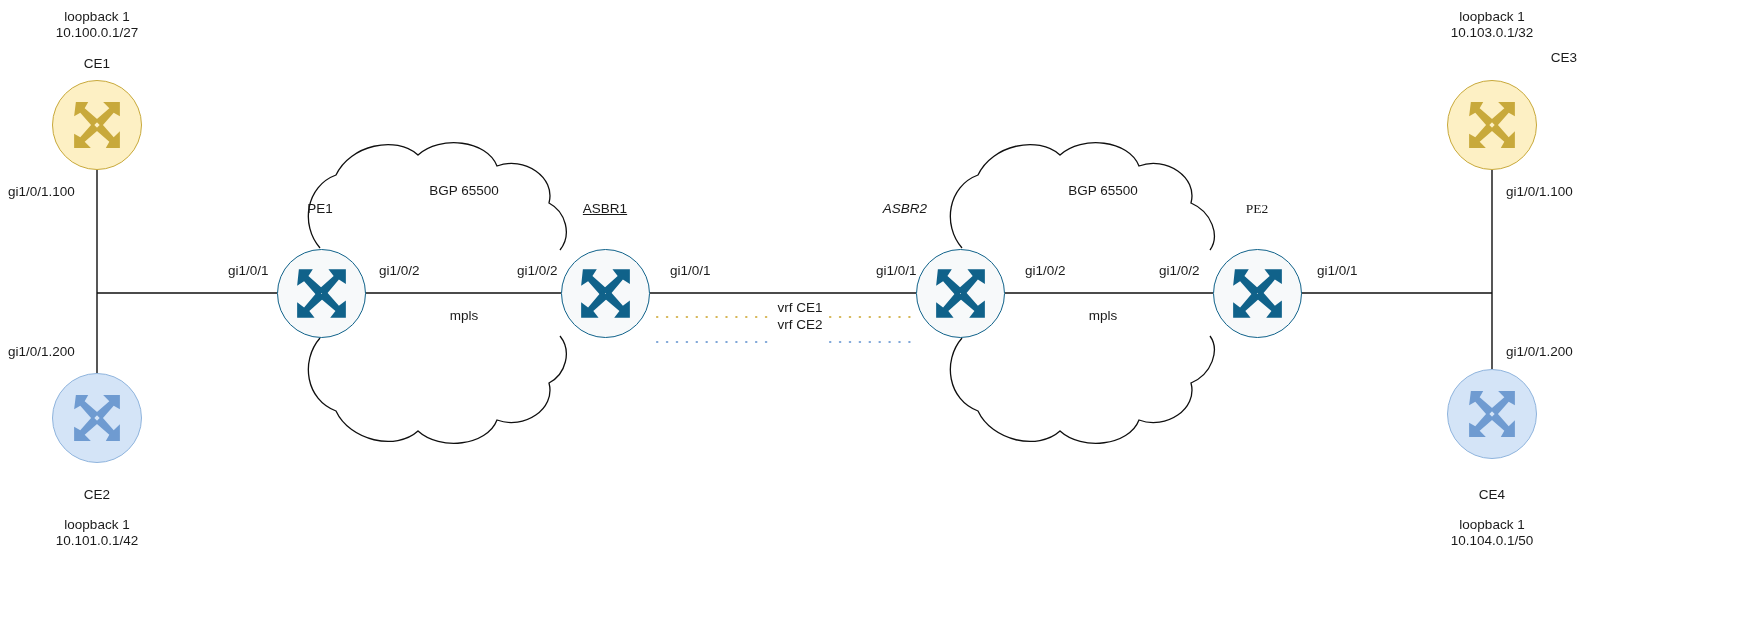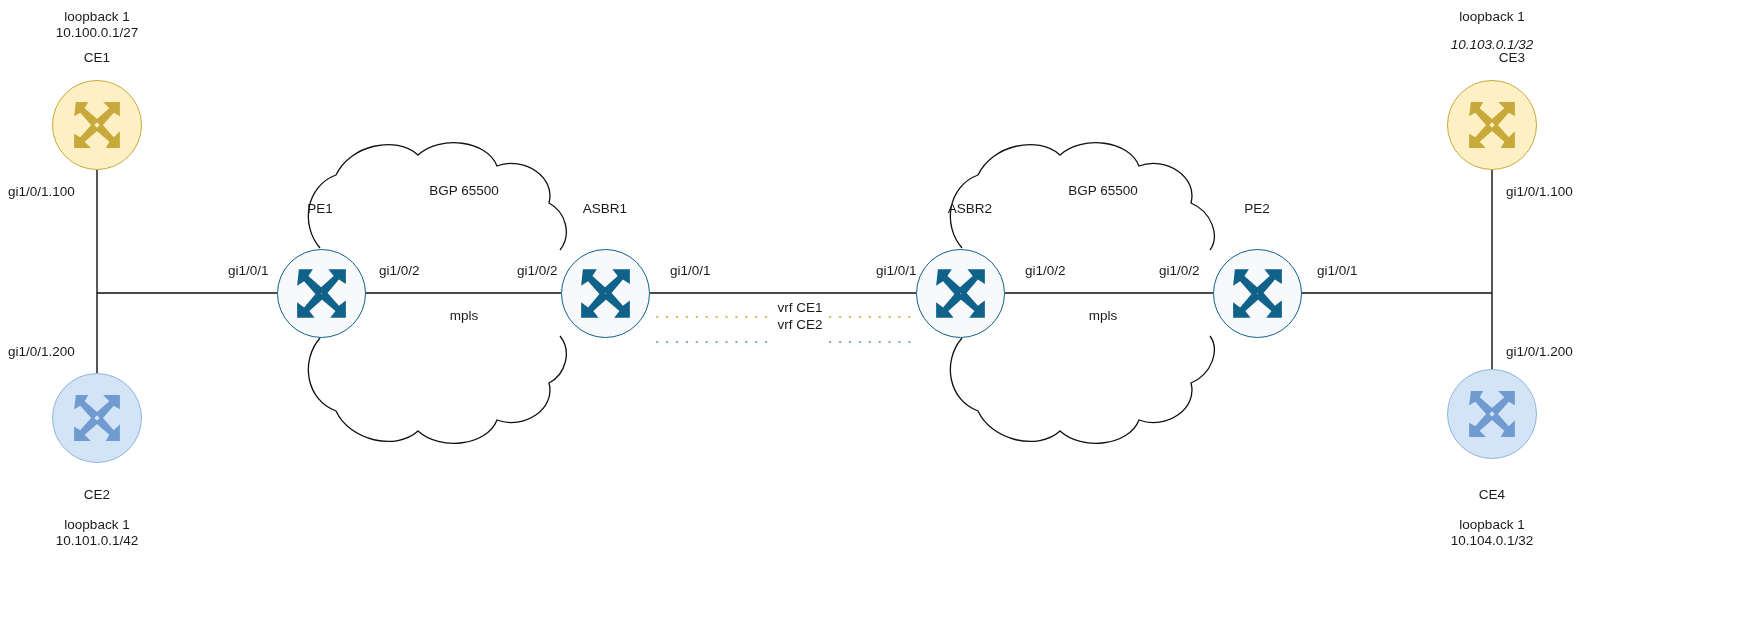--- a/index.html
+++ b/index.html
@@ -80,21 +80,21 @@
       <g fill="#c8a93b">
         <path d="M26,24 L40,24 L36,31 L52,45 L45,52 L31,36 L24,40 Z"></path>
         <path d="M76,24 L76,40 L69,36 L55,52 L48,45 L64,31 L57,24 Z"></path>
         <path d="M24,76 L24,60 L31,64 L45,48 L52,55 L36,69 L43,76 Z"></path>
         <path d="M76,76 L60,76 L64,69 L48,55 L55,48 L69,64 L76,57 Z"></path>
       </g>
     </svg>
   </div>
   <div class="lbl c" style="left:97px;top:8px;">loopback 1</div>
   <div class="lbl c" style="left:97px;top:24px;">10.100.0.1/27</div>
-  <div class="lbl c" style="left:97px;top:49px;">CE1</div>
+  <div class="lbl c" style="left:97px;top:55px;">CE1</div>
 
   <div class="node ce-blue" style="left:52px;top:373px;width:90px;height:90px;">
     <svg viewBox="0 0 100 100">
       <g fill="#6f9bd1">
         <path d="M26,24 L40,24 L36,31 L52,45 L45,52 L31,36 L24,40 Z"></path>
         <path d="M76,24 L76,40 L69,36 L55,52 L48,45 L64,31 L57,24 Z"></path>
         <path d="M24,76 L24,60 L31,64 L45,48 L52,55 L36,69 L43,76 Z"></path>
         <path d="M76,76 L60,76 L64,69 L48,55 L55,48 L69,64 L76,57 Z"></path>
       </g>
     </svg>
@@ -118,73 +118,73 @@
   <div class="node rtr" style="left:561px;top:249px;width:89px;height:89px;">
     <svg viewBox="0 0 100 100">
       <g fill="#10628a">
         <path d="M24,22 L40,22 L35,30 L53,46 L46,54 L30,36 L22,41 Z"></path>
         <path d="M78,22 L78,39 L70,34 L54,53 L46,46 L64,30 L58,22 Z"></path>
         <path d="M22,78 L22,60 L30,66 L46,47 L54,54 L36,70 L42,78 Z"></path>
         <path d="M78,78 L60,78 L66,70 L47,54 L54,46 L70,64 L78,58 Z"></path>
       </g>
     </svg>
   </div>
-  <div class="lbl c" style="left:605px;top:200px;">ASBR1</div>
+  <div class="lbl c" style="left:605px;top:200px;text-decoration:underline;">ASBR1</div>
 
   <div class="node rtr" style="left:916px;top:249px;width:89px;height:89px;">
     <svg viewBox="0 0 100 100">
       <g fill="#10628a">
         <path d="M24,22 L40,22 L35,30 L53,46 L46,54 L30,36 L22,41 Z"></path>
         <path d="M78,22 L78,39 L70,34 L54,53 L46,46 L64,30 L58,22 Z"></path>
         <path d="M22,78 L22,60 L30,66 L46,47 L54,54 L36,70 L42,78 Z"></path>
         <path d="M78,78 L60,78 L66,70 L47,54 L54,46 L70,64 L78,58 Z"></path>
       </g>
     </svg>
   </div>
-  <div class="lbl c" style="left:970px;top:200px;">ASBR2</div>
+  <div class="lbl c" style="left:905px;top:200px;font-style:italic;">ASBR2</div>
 
   <div class="node rtr" style="left:1213px;top:249px;width:89px;height:89px;">
     <svg viewBox="0 0 100 100">
       <g fill="#10628a">
         <path d="M24,22 L40,22 L35,30 L53,46 L46,54 L30,36 L22,41 Z"></path>
         <path d="M78,22 L78,39 L70,34 L54,53 L46,46 L64,30 L58,22 Z"></path>
         <path d="M22,78 L22,60 L30,66 L46,47 L54,54 L36,70 L42,78 Z"></path>
         <path d="M78,78 L60,78 L66,70 L47,54 L54,46 L70,64 L78,58 Z"></path>
       </g>
     </svg>
   </div>
-  <div class="lbl c" style="left:1257px;top:200px;">PE2</div>
+  <div class="lbl c" style="left:1257px;top:200px;font-family:Liberation Serif, serif;">PE2</div>
 
   <div class="node ce-gold" style="left:1447px;top:80px;width:90px;height:90px;">
     <svg viewBox="0 0 100 100">
       <g fill="#c8a93b">
         <path d="M26,24 L40,24 L36,31 L52,45 L45,52 L31,36 L24,40 Z"></path>
         <path d="M76,24 L76,40 L69,36 L55,52 L48,45 L64,31 L57,24 Z"></path>
         <path d="M24,76 L24,60 L31,64 L45,48 L52,55 L36,69 L43,76 Z"></path>
         <path d="M76,76 L60,76 L64,69 L48,55 L55,48 L69,64 L76,57 Z"></path>
       </g>
     </svg>
   </div>
   <div class="lbl c" style="left:1492px;top:8px;">loopback 1</div>
-  <div class="lbl c" style="left:1492px;top:36px;font-style:italic;">10.103.0.1/32</div>
-  <div class="lbl c" style="left:1512px;top:49px;">CE3</div>
+  <div class="lbl c" style="left:1492px;top:24px;">10.103.0.1/32</div>
+  <div class="lbl c" style="left:1564px;top:49px;">CE3</div>
 
   <div class="node ce-blue" style="left:1447px;top:369px;width:90px;height:90px;">
     <svg viewBox="0 0 100 100">
       <g fill="#6f9bd1">
         <path d="M26,24 L40,24 L36,31 L52,45 L45,52 L31,36 L24,40 Z"></path>
         <path d="M76,24 L76,40 L69,36 L55,52 L48,45 L64,31 L57,24 Z"></path>
         <path d="M24,76 L24,60 L31,64 L45,48 L52,55 L36,69 L43,76 Z"></path>
         <path d="M76,76 L60,76 L64,69 L48,55 L55,48 L69,64 L76,57 Z"></path>
       </g>
     </svg>
   </div>
   <div class="lbl c" style="left:1492px;top:486px;">CE4</div>
   <div class="lbl c" style="left:1492px;top:516px;">loopback 1</div>
-  <div class="lbl c" style="left:1492px;top:532px;">10.104.0.1/32</div>
+  <div class="lbl c" style="left:1492px;top:532px;">10.104.0.1/50</div>
 
   <div class="lbl c" style="left:464px;top:182px;">BGP 65500</div>
   <div class="lbl c" style="left:464px;top:307px;">mpls</div>
   <div class="lbl c" style="left:1103px;top:182px;">BGP 65500</div>
   <div class="lbl c" style="left:1103px;top:307px;">mpls</div>
 
   <div class="lbl" style="left:8px;top:183px;">gi1/0/1.100</div>
   <div class="lbl" style="left:8px;top:343px;">gi1/0/1.200</div>
 
   <div class="lbl" style="left:228px;top:262px;">gi1/0/1</div>

